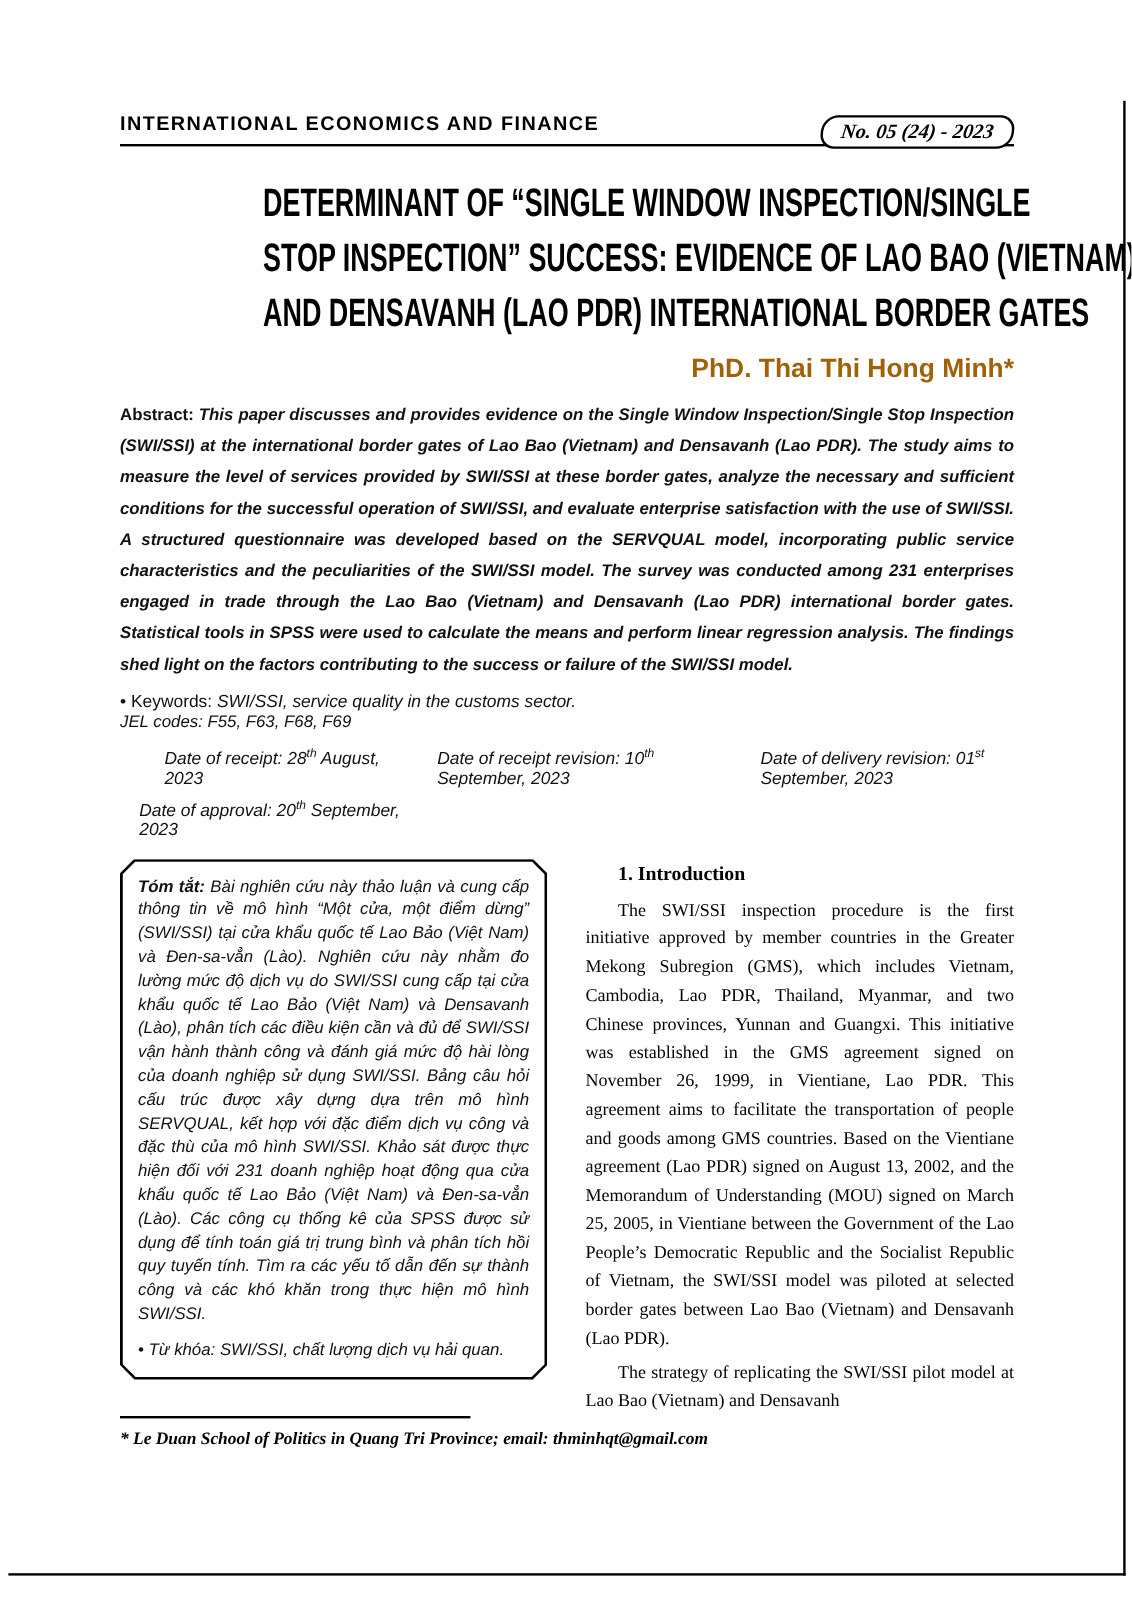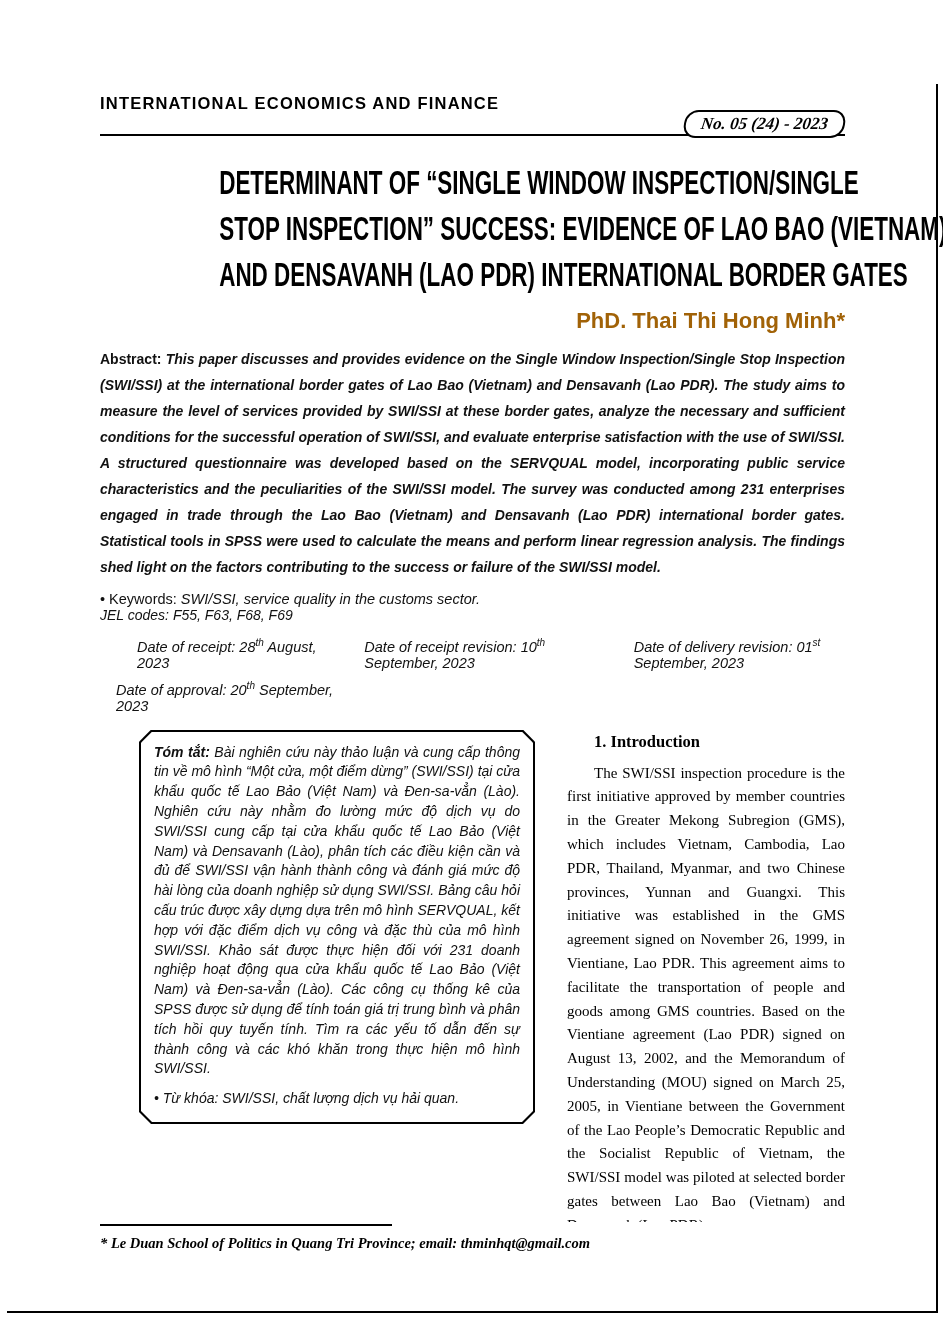--- a/index.html
+++ b/index.html
@@ -10,21 +10,21 @@
     background: #ffffff;
     color: #111;
     font-family: "Liberation Sans", sans-serif;
     overflow: hidden;
   }
   .edge-right { position: absolute; top: 84px; right: 5px; bottom: 20px; width: 2.5px; background: #000; }
   .edge-bottom { position: absolute; left: 7px; right: 5px; bottom: 20px; height: 2.5px; background: #000; }
 
   .content { position: absolute; left: 100px; top: 0; width: 745px; }
 
-  .header-row { position: relative; margin-top: 94px; border-bottom: 2.5px solid #000; padding-bottom: 21px; }
+  .header-row { position: relative; margin-top: 94px; border-bottom: 2.5px solid #000; padding-bottom: 7px; }
   .header-title { font-size: 16.5px; font-weight: bold; letter-spacing: 1.2px; color: #000; }
   .issue-badge {
     position: absolute; right: 0; bottom: -4px;
     border: 2.2px solid #000; border-radius: 13px;
     padding: 2px 15px; background: #fff;
     transform: skewX(-8deg);
   }
   .issue-badge-text {
     display: inline-block; white-space: nowrap;
     font-family: "Liberation Serif", serif;
@@ -45,39 +45,39 @@
   .keywords { margin-top: 11px; font-size: 14.5px; font-style: italic; }
   .kw-label { font-style: normal; }
   .jel { font-size: 14px; font-style: italic; }
 
   .dates { margin-top: 14px; display: grid; grid-template-columns: 1fr 1fr 1fr; row-gap: 9px; font-size: 14.5px; font-style: italic; }
   .date-item:nth-child(odd) { padding-left: 37px; }
   .date-item:nth-child(even) { padding-left: 16px; }
   sup { font-size: 10px; }
 
   .columns { margin-top: 16px; display: flex; gap: 32px; height: 492px; overflow: hidden; }
-  .col-left { width: 396px; flex: 0 0 auto; margin-left: 39px; }
+  .col-left { width: 356px; flex: 0 0 auto; }
   .vi-outer {
     background: #000; padding: 2px;
     clip-path: polygon(12px 0, calc(100% - 12px) 0, 100% 12px, 100% calc(100% - 12px), calc(100% - 12px) 100%, 12px 100%, 0 calc(100% - 12px), 0 12px);
   }
   .vi-inner {
     background: #fff; padding: 11px 13px 13px;
     clip-path: polygon(11px 0, calc(100% - 11px) 0, 100% 11px, 100% calc(100% - 11px), calc(100% - 11px) 100%, 11px 100%, 0 calc(100% - 11px), 0 11px);
   }
   .vi-text { font-style: italic; font-size: 14px; line-height: 19.8px; text-align: justify; color: #111; }
   .vi-label { font-weight: bold; }
   .vi-keywords { margin-top: 10px; font-style: italic; font-size: 14px; line-height: 19.8px; color: #111; }
 
   .col-right { flex: 1; font-family: "Liberation Serif", serif; }
   .sec-heading { font-size: 16.5px; font-weight: bold; margin: 2px 0 10px 27px; color: #000; }
   .body-para { font-size: 15px; line-height: 23.8px; text-align: justify; text-indent: 27px; color: #000; }
   .body-para + .body-para { margin-top: 5px; }
 
-  .footnote { position: absolute; left: 100px; top: 1224px; width: 745px; }
+  .footnote { position: absolute; left: 100px; top: 1180px; width: 745px; }
   .footnote-rule { width: 292px; height: 2px; background: #000; margin-bottom: 9px; }
   .footnote-text { font-family: "Liberation Serif", serif; font-style: italic; font-weight: bold; font-size: 14.5px; color: #000; }
 
   .footer { position: absolute; left: 96px; top: 1224px; display: flex; align-items: center; gap: 30px; }
   .page-circle {
     width: 50px; height: 50px; border: 3.5px solid #000; border-radius: 50%;
     display: flex; align-items: center; justify-content: center;
     font-weight: bold; font-size: 21px; color: #000; background: #fff;
   }
   .journal-name { font-weight: bold; font-size: 20px; letter-spacing: 0.2px; color: #000; }

